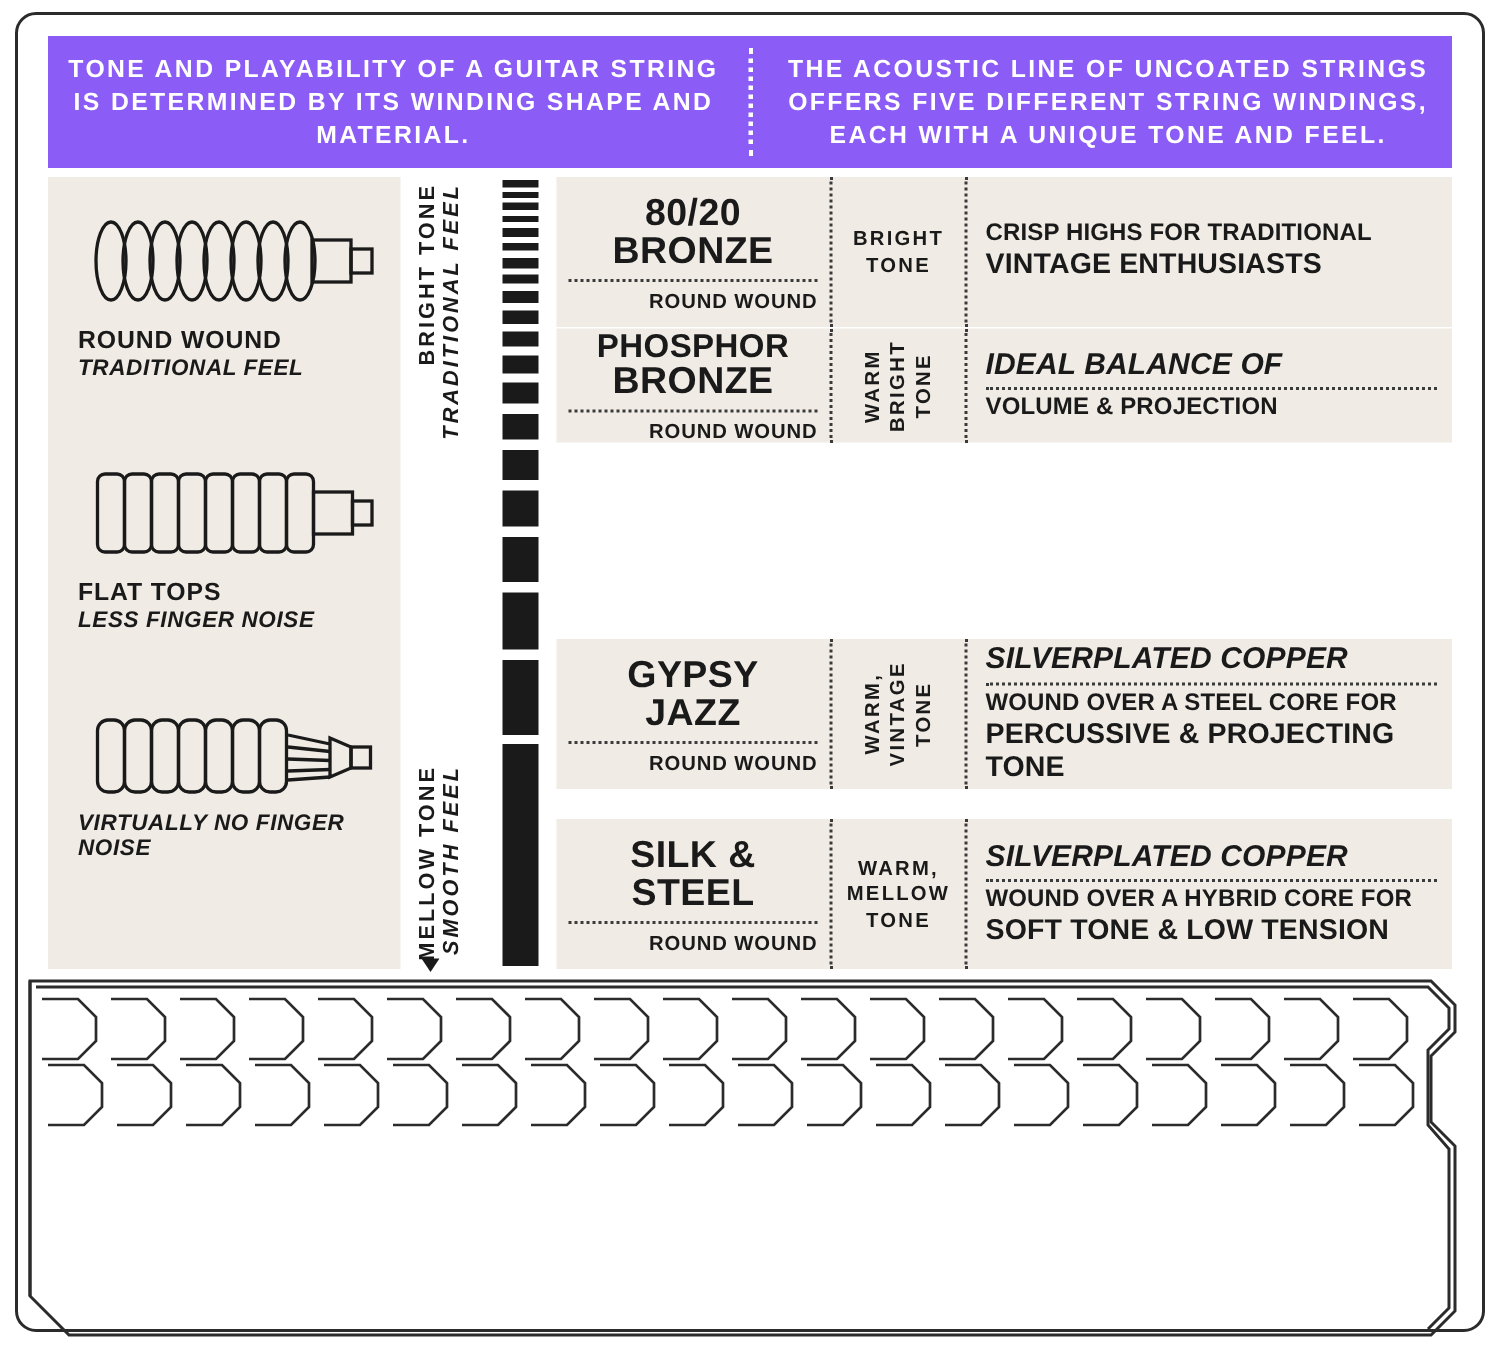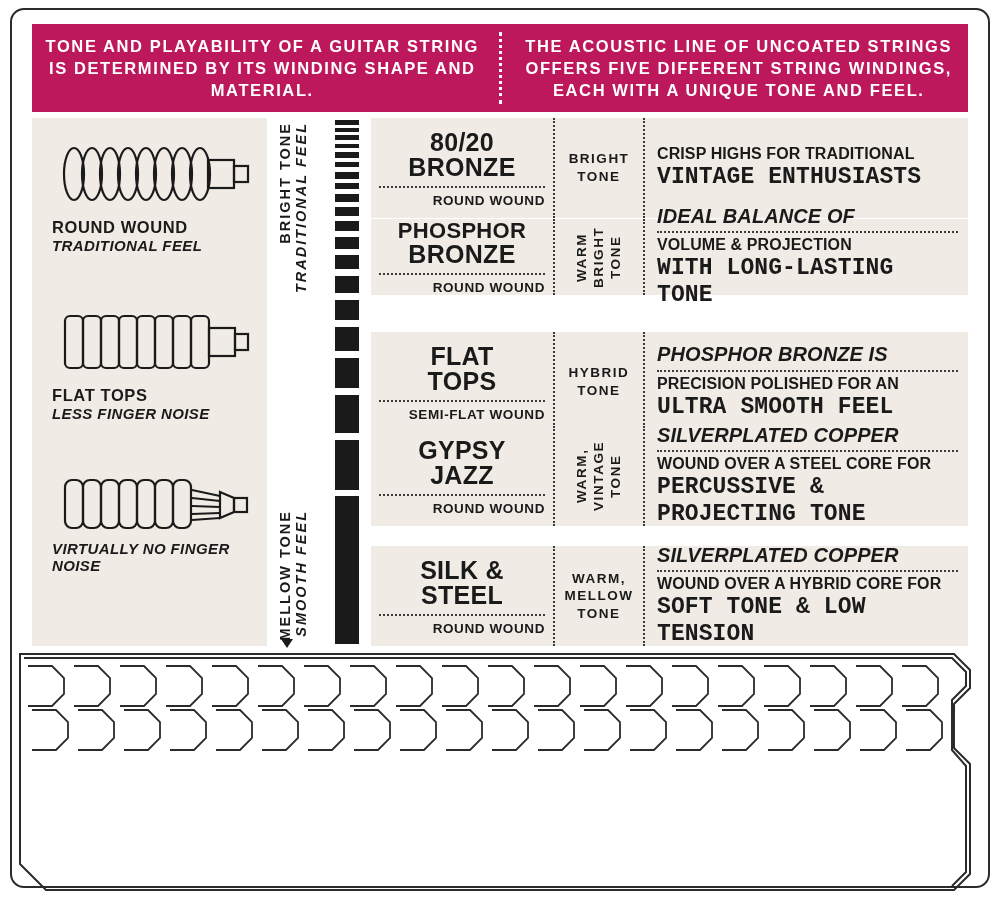--- a/index.html
+++ b/index.html
@@ -30,21 +30,21 @@
     border-radius: 14px;
     box-sizing: border-box;
     background: #ffffff;
   }
 
   
   .header-band {
     position: absolute;
     left: 32px; top: 24px;
     width: 936px; height: 88px;
-    background: #be185d;
+    background: #8b5cf6;
     display: flex;
     align-items: stretch;
     box-sizing: border-box;
   }
   .header-half {
     flex: 1 1 50%;
     display: flex;
     align-items: center;
     justify-content: center;
     padding: 4px 10px;
@@ -245,21 +245,21 @@
     text-transform: uppercase;
   }
   .desc-line.l1 {
     font-style: italic;
     font-size: 20px;
     padding-bottom: 3px;
     border-bottom: 2px dotted #3a3a3a;
     margin-bottom: 3px;
   }
   .desc-line.mid { font-size: 16px; }
-  .desc-line.l3 { font-size: 23px; font-family: Liberation Mono, monospace; }
+  .desc-line.l3 { font-size: 19px; }
 
   
   .tray {
     position: absolute;
     left: 8px; top: 648px;
     width: 984px; height: 246px;
   }
 </style>
 </head>
 <body>
@@ -404,39 +404,23 @@
           <div class="name-text small">PHOSPHOR</div>
           <div class="name-text">BRONZE</div>
           <div class="wound-text">ROUND WOUND</div>
         </div>
         <div class="col-tone">
           <div class="tone-text vertical">WARM BRIGHT TONE</div>
         </div>
         <div class="col-desc">
           <div class="desc-line l1">IDEAL BALANCE OF</div>
           <div class="desc-line mid">VOLUME &amp; PROJECTION</div>
-          <div class="desc-line l3">WITH LONG-LASTING TONE</div>
-        </div>
-      </div>
-
-      <div class="row r3">
-        <div class="col-name">
-          <div class="name-text">FLAT</div>
-          <div class="name-text">TOPS</div>
-          <div class="wound-text">SEMI-FLAT WOUND</div>
-        </div>
-        <div class="col-tone">
-          <div class="tone-text">HYBRID TONE</div>
-        </div>
-        <div class="col-desc">
-          <div class="desc-line l1">PHOSPHOR BRONZE IS</div>
-          <div class="desc-line mid">PRECISION POLISHED FOR AN</div>
-          <div class="desc-line l3">ULTRA SMOOTH FEEL</div>
-        </div>
-      </div>
+        </div>
+      </div>
+
 
       <div class="row r4">
         <div class="col-name">
           <div class="name-text">GYPSY</div>
           <div class="name-text">JAZZ</div>
           <div class="wound-text">ROUND WOUND</div>
         </div>
         <div class="col-tone">
           <div class="tone-text vertical">WARM, VINTAGE TONE</div>
         </div>

